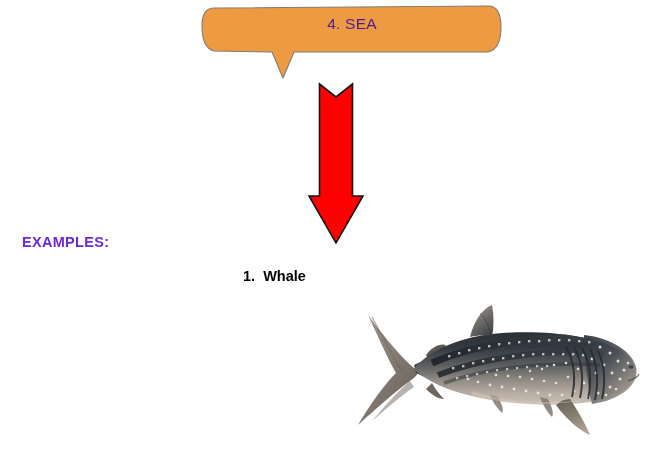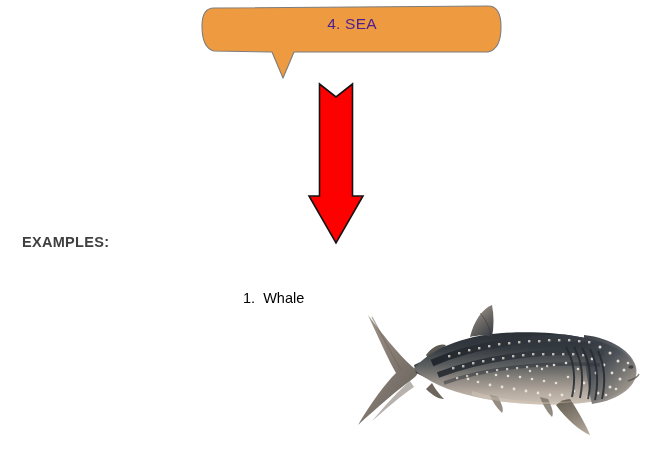--- a/index.html
+++ b/index.html
@@ -54,33 +54,32 @@
     height: 172px;
   }
 
   
   .examples-label {
     position: absolute;
     left: 22px;
     top: 234px;
     font-size: 14.5px;
     font-weight: bold;
-    color: #404040;
+    color: #6d28d9;
     letter-spacing: 0.3px;
     white-space: pre;
   }
   .whale-label {
     position: absolute;
     left: 243px;
     top: 268px;
     font-size: 14.5px;
-    font-weight: normal;
+    font-weight: bold;
     color: #000000;
     white-space: pre;
-    margin-top: 22px;
   }
 
   
   .whale-figure {
     position: absolute;
     left: 352px;
     top: 303px;
     width: 296px;
     height: 134px;
   }

